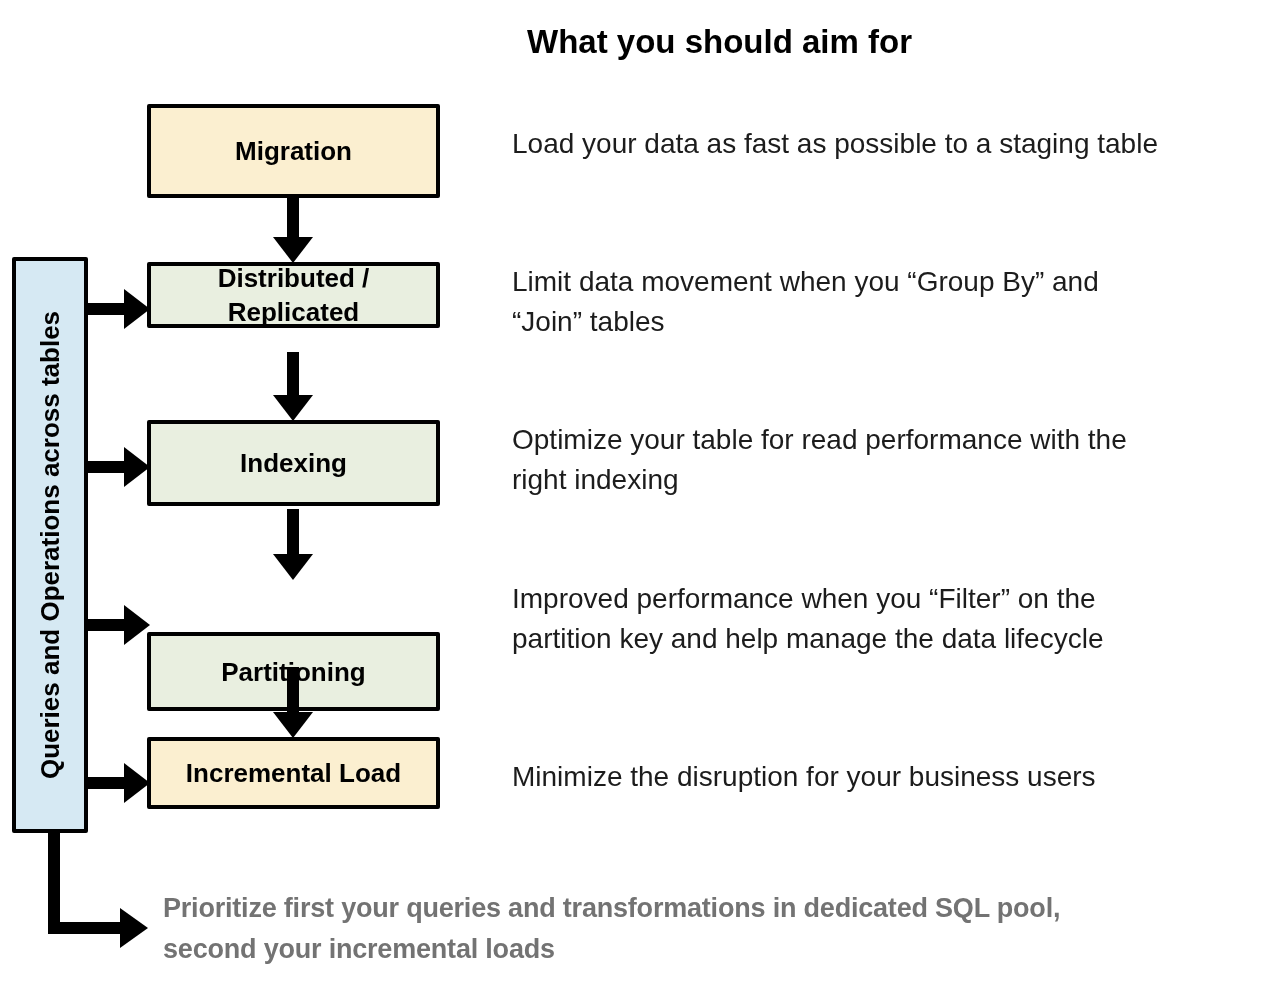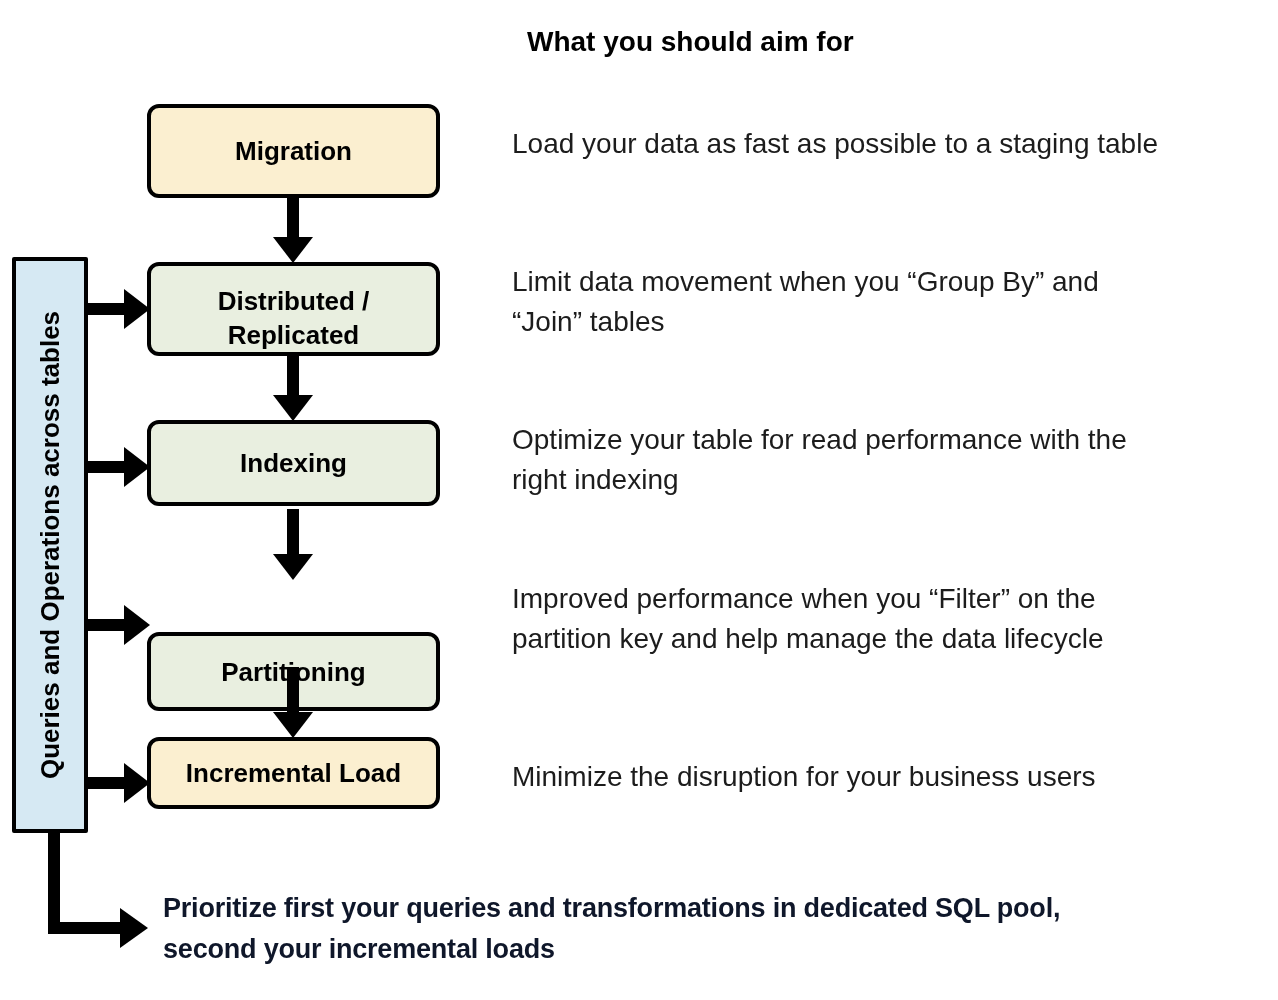--- a/index.html
+++ b/index.html
@@ -1,31 +1,31 @@
 <!DOCTYPE html>
 <html><head>
 <meta charset="utf-8">
 <style>
   html,body{margin:0;padding:0;background:#ffffff;}
   .stage{
     position:relative;width:1278px;height:1000px;background:#ffffff;
     font-family:"Liberation Sans",sans-serif;overflow:hidden;
     --milestone-fill:#FBEFD0;--process-fill:#E9EFE0;--sidebar-fill:#D6E9F3;--line:#000000;--text:#1C1C1C;
   }
-  .title{position:absolute;left:527px;top:26px;font-size:28px;line-height:32px;font-weight:700;color:#000;}
+  .title{position:absolute;left:527px;top:26px;font-size:33px;line-height:32px;font-weight:700;color:#000;}
   .box{
     position:absolute;left:147px;width:293px;box-sizing:border-box;
-    border:4px solid var(--line);border-radius:12px;
+    border:4px solid var(--line);border-radius:2px;
     display:flex;align-items:center;justify-content:center;
   }
   .box[data-kind="milestone"]{background:var(--milestone-fill);}
   .box[data-kind="process"]{background:var(--process-fill);}
   .box .lbl{font-weight:700;font-size:26px;line-height:34px;color:#000;text-align:center;white-space:pre-line;}
   .desc{position:absolute;left:512px;width:750px;font-size:28px;line-height:40px;color:var(--text);white-space:pre-line;}
-  .footer{position:absolute;left:163px;top:888px;font-size:27px;line-height:41px;font-weight:700;color:#0f172a;white-space:pre-line;letter-spacing:-0.2px;}
+  .footer{position:absolute;left:163px;top:888px;font-size:27px;line-height:41px;font-weight:700;color:#737373;white-space:pre-line;letter-spacing:-0.2px;}
   .sidebar{
     position:absolute;left:12px;top:257px;width:76px;height:576px;box-sizing:border-box;
     background:var(--sidebar-fill);border:4px solid var(--line);border-radius:2px;
   }
   .sidebar .rot{
     position:absolute;left:50%;top:50%;transform:translate(-50%,-50%) rotate(-90deg);
     white-space:nowrap;font-size:26px;font-weight:700;color:#000;
   }
   
   .varrow{position:absolute;width:44px;}
@@ -50,21 +50,21 @@
 
   <div class="title">What you should aim for</div>
 
   <div class="sidebar">
     <span class="rot">Queries and Operations across tables</span>
   </div>
 
   <div class="box" style="top:104px;height:94px;" data-kind="milestone">
     <span class="lbl">Migration</span>
   </div>
-  <div class="box" style="top:262px;height:94px;align-items:flex-end;" data-kind="process">
+  <div class="box" style="top:262px;height:66px;" data-kind="process">
     <span class="lbl">Distributed /
 Replicated</span>
   </div>
   <div class="box" style="top:420px;height:86px;" data-kind="process">
     <span class="lbl">Indexing</span>
   </div>
   <div class="box" style="top:600px;height:79px;margin-top:32px;" data-kind="process">
     <span class="lbl">Partitioning</span>
   </div>
   <div class="box" style="top:737px;height:72px;" data-kind="milestone">

